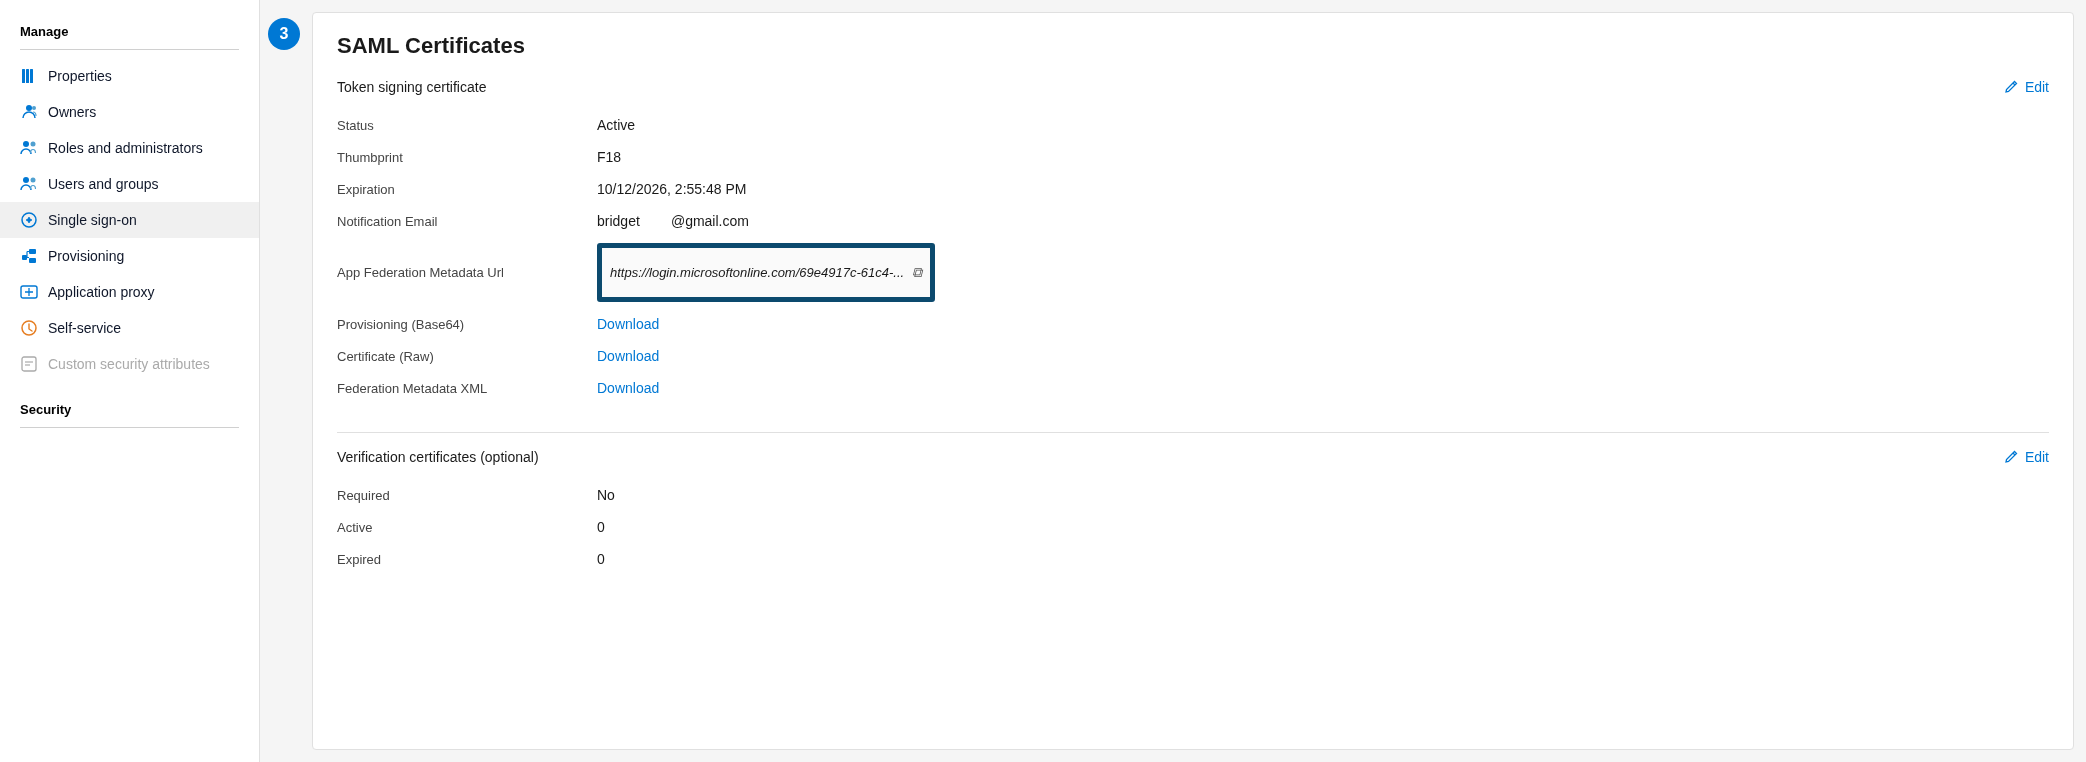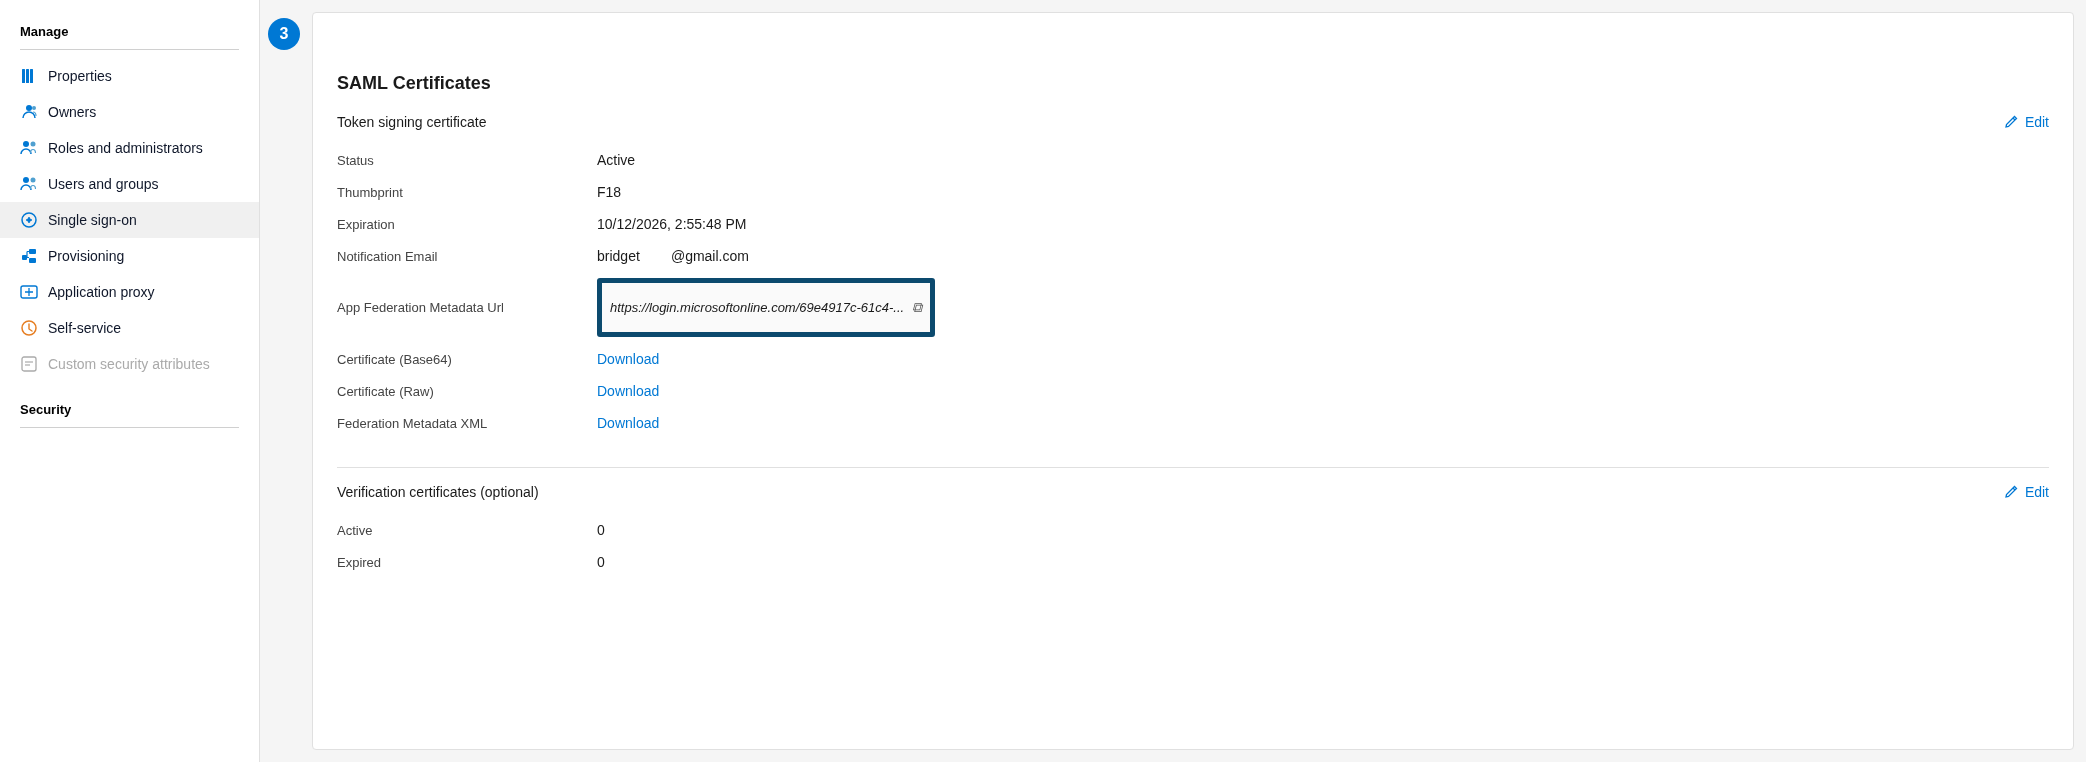--- a/index.html
+++ b/index.html
@@ -98,25 +98,24 @@
       flex: 1;
       padding: 20px 24px;
       overflow-y: auto;
       background: #fff;
       margin: 12px;
       border: 1px solid #e0e0e0;
       border-radius: 4px;
     }
 
     .section-title {
-      font-size: 18px;
+      font-size: 22px;
       font-weight: 600;
       color: #1a1a1a;
       margin-bottom: 20px;
-      margin-top: 40px;
     }
 
     .cert-section {
       margin-bottom: 28px;
     }
 
     .cert-section-header {
       display: flex;
       align-items: center;
       justify-content: space-between;
@@ -363,21 +362,21 @@
 
       <div class="field-row">
         <span class="field-label">App Federation Metadata Url</span>
         <div class="url-box">
           <span class="url-box-text">https://login.microsoftonline.com/69e4917c-61c4-...</span>
           <span class="copy-icon" title="Copy">⧉</span>
         </div>
       </div>
 
       <div class="field-row">
-        <span class="field-label">Certificate (Base64)</span>
+        <span class="field-label">Provisioning (Base64)</span>
         <a class="field-value link" href="#">Download</a>
       </div>
 
       <div class="field-row">
         <span class="field-label">Certificate (Raw)</span>
         <a class="field-value link" href="#">Download</a>
       </div>
 
       <div class="field-row">
         <span class="field-label">Federation Metadata XML</span>
@@ -392,20 +391,24 @@
         <span class="cert-section-title">Verification certificates (optional)</span>
         <button class="edit-btn">
           <svg width="16" height="16" viewBox="0 0 16 16" fill="none">
             <path d="M11.5 2.5l2 2-8 8-2.5.5.5-2.5 8-8z" stroke="#0078d4" stroke-width="1.3" fill="none"></path>
             <path d="M10 4l2 2" stroke="#0078d4" stroke-width="1.3"></path>
           </svg>
           <span>Edit</span>
         </button>
       </div>
 
+      <div class="field-row">
+        <span class="field-label">Required</span>
+        <span class="field-value">No</span>
+      </div>
 
       <div class="field-row">
         <span class="field-label">Active</span>
         <span class="field-value">0</span>
       </div>
 
       <div class="field-row">
         <span class="field-label">Expired</span>
         <span class="field-value">0</span>
       </div>

